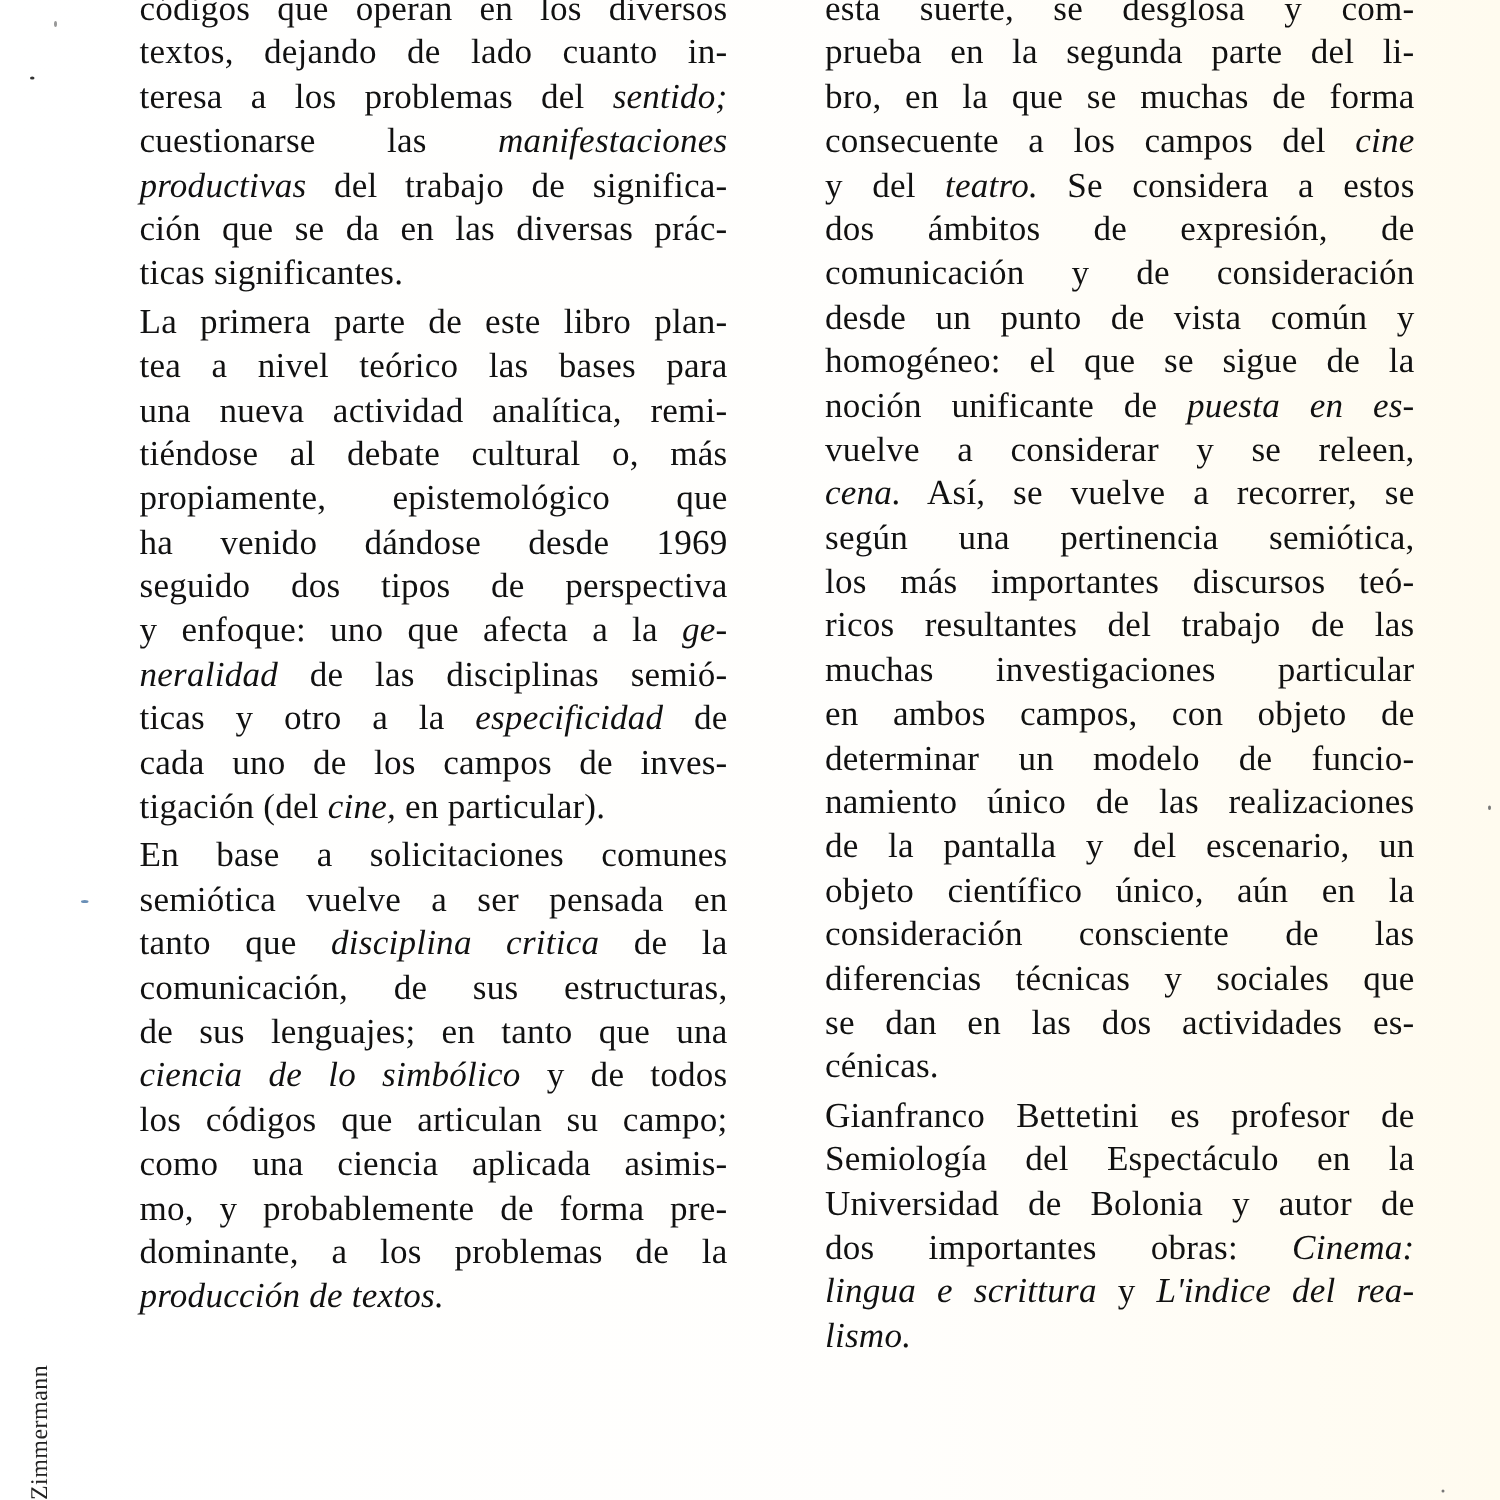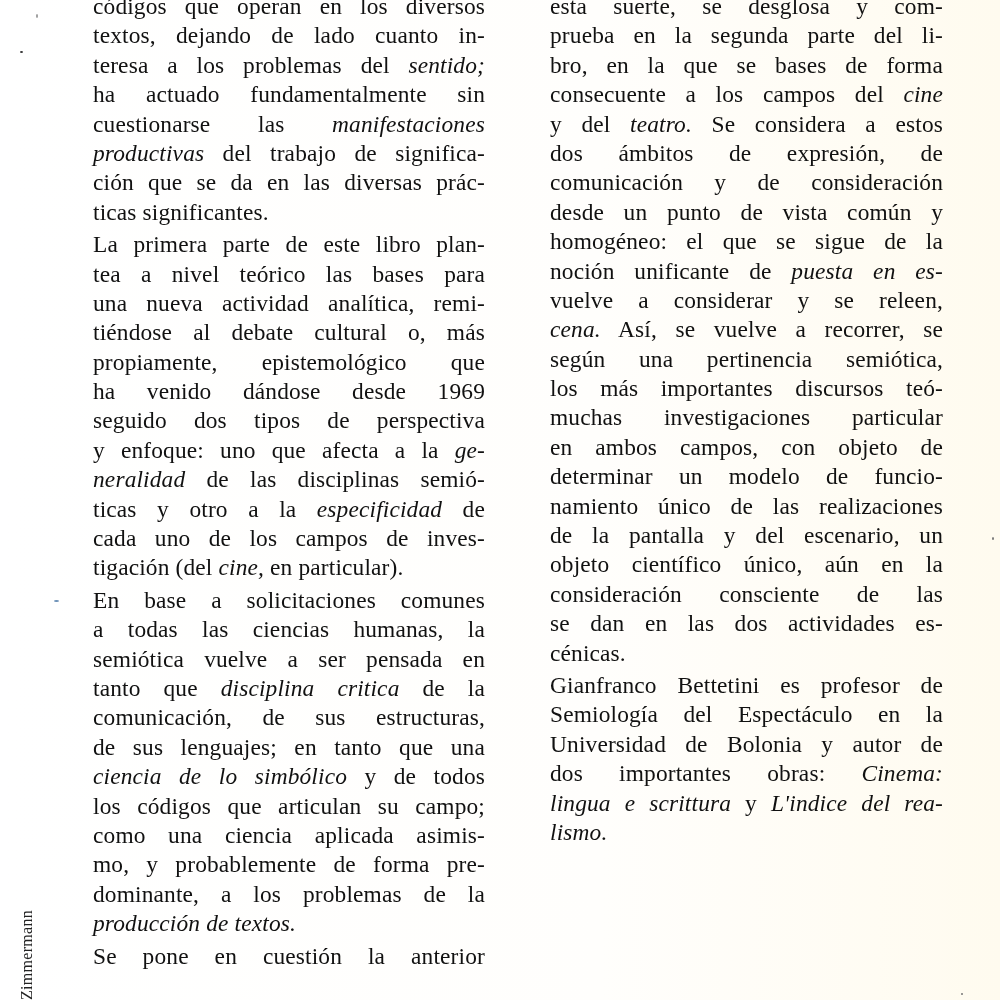--- a/index.html
+++ b/index.html
@@ -75,21 +75,20 @@
   </style>
 </head>
 <body>
 
 <div class="page">
   <div class="column col-left" id="col-left">
       <div>
         <span class="line">códigos que operan en los diversos</span>
         <span class="line">textos, dejando de lado cuanto in-</span>
         <span class="line">teresa a los problemas del <em>sentido;</em></span>
-        <span class="line">ha actuado fundamentalmente sin</span>
         <span class="line">cuestionarse las <em>manifestaciones</em></span>
         <span class="line"><em>productivas</em> del trabajo de significa-</span>
         <span class="line">ción que se da en las diversas prác-</span>
         <span class="line last">ticas significantes.</span>
       </div>
       <span class="para-gap"></span>
       <div>
         <span class="line">La primera parte de este libro plan-</span>
         <span class="line">tea a nivel teórico las bases para</span>
         <span class="line">una nueva actividad analítica, remi-</span>
@@ -99,60 +98,58 @@
         <span class="line">seguido dos tipos de perspectiva</span>
         <span class="line">y enfoque: uno que afecta a la <em>ge-</em></span>
         <span class="line"><em>neralidad</em> de las disciplinas semió-</span>
         <span class="line">ticas y otro a la <em>especificidad</em> de</span>
         <span class="line">cada uno de los campos de inves-</span>
         <span class="line last">tigación (del <em>cine,</em> en particular).</span>
       </div>
       <span class="para-gap"></span>
       <div>
         <span class="line">En base a solicitaciones comunes</span>
-        <span class="line">a todas las ciencias humanas, la</span>
         <span class="line">semiótica vuelve a ser pensada en</span>
         <span class="line">tanto que <em>disciplina critica</em> de la</span>
         <span class="line">comunicación, de sus estructuras,</span>
         <span class="line">de sus lenguajes; en tanto que una</span>
         <span class="line"><em>ciencia de lo simbólico</em> y de todos</span>
         <span class="line">los códigos que articulan su campo;</span>
         <span class="line">como una ciencia aplicada asimis-</span>
         <span class="line">mo, y probablemente de forma pre-</span>
         <span class="line">dominante, a los problemas de la</span>
         <span class="line last"><em>producción de textos.</em></span>
       </div>
       <span class="para-gap"></span>
-      <div>
-        <span class="line">Se pone en cuestión la anterior</span>
-      </div>
     </div>
   <div class="column col-right" id="col-right">
       <div>
         <span class="line">esta suerte, se desglosa y com-</span>
         <span class="line">prueba en la segunda parte del li-</span>
-        <span class="line">bro, en la que se bases de forma</span>
+        <span class="line">bro, en la que se muchas de forma</span>
         <span class="line">consecuente a los campos del <em>cine</em></span>
         <span class="line">y del <em>teatro.</em> Se considera a estos</span>
         <span class="line">dos ámbitos de expresión, de</span>
         <span class="line">comunicación y de consideración</span>
         <span class="line">desde un punto de vista común y</span>
         <span class="line">homogéneo: el que se sigue de la</span>
         <span class="line">noción unificante de <em>puesta en es-</em></span>
         <span class="line">vuelve a considerar y se releen,</span>
         <span class="line"><em>cena.</em> Así, se vuelve a recorrer, se</span>
         <span class="line">según una pertinencia semiótica,</span>
         <span class="line">los más importantes discursos teó-</span>
+        <span class="line">ricos resultantes del trabajo de las</span>
         <span class="line">muchas investigaciones particular</span>
         <span class="line">en ambos campos, con objeto de</span>
         <span class="line">determinar un modelo de funcio-</span>
         <span class="line">namiento único de las realizaciones</span>
         <span class="line">de la pantalla y del escenario, un</span>
         <span class="line">objeto científico único, aún en la</span>
         <span class="line">consideración consciente de las</span>
+        <span class="line">diferencias técnicas y sociales que</span>
         <span class="line">se dan en las dos actividades es-</span>
         <span class="line last">cénicas.</span>
       </div>
       <span class="para-gap"></span>
       <div>
         <span class="line">Gianfranco Bettetini es profesor de</span>
         <span class="line">Semiología del Espectáculo en la</span>
         <span class="line">Universidad de Bolonia y autor de</span>
         <span class="line">dos importantes obras: <em>Cinema:</em></span>
         <span class="line"><em>lingua e scrittura</em> y <em>L'indice del rea-</em></span>

